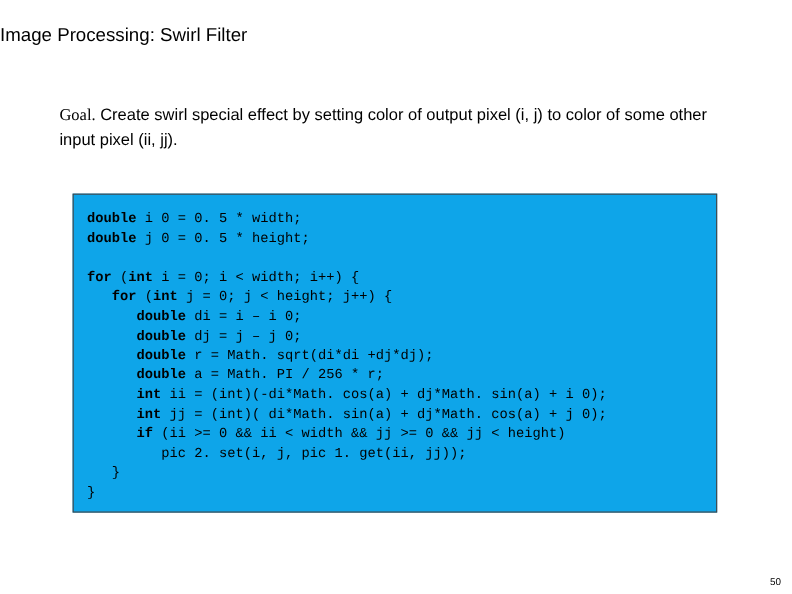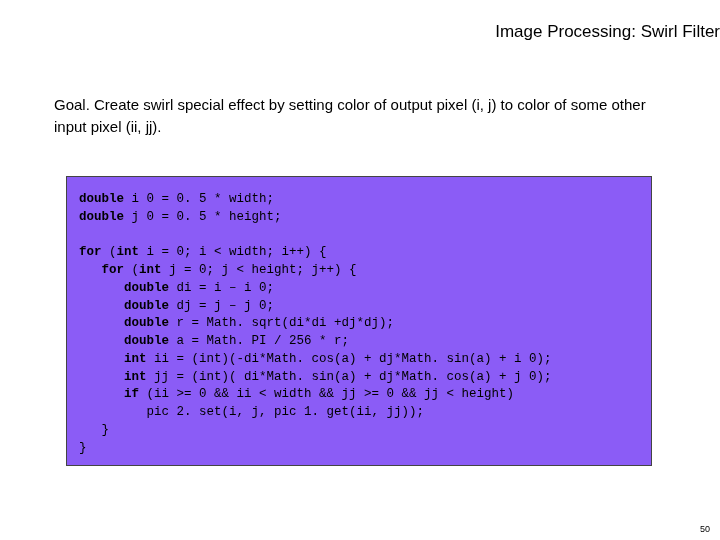--- a/index.html
+++ b/index.html
@@ -13,45 +13,45 @@
     color: #000;
     position: relative;
   }
   .slide {
     width: 720px;
     height: 540px;
     position: relative;
     box-sizing: border-box;
   }
   .title {
-    text-align: right;
+    text-align: left;
     padding-top: 22px;
     font-size: 17px;
     font-family: "Comic Sans MS", "Comic Sans", cursive, Verdana, sans-serif;
   }
   .goal {
     position: absolute;
     left: 54px;
     top: 94px;
     width: 616px;
     font-size: 15px;
     line-height: 1.45;
     font-family: "Comic Sans MS", "Comic Sans", cursive, Verdana, sans-serif;
   }
   .goal .label {
-    font-family: Liberation Sans, sans-serif;
+    font-family: Liberation Serif, serif;
     text-align: center;
   }
   .codebox {
     position: absolute;
     left: 66px;
     top: 176px;
     width: 586px;
     height: 290px;
-    background: #8b5cf6;
+    background: #0ea5e9;
     border: 1px solid #444;
     box-sizing: border-box;
     padding: 14px 12px 10px 12px;
   }
   pre.code {
     margin: 0;
     font-family: "Courier New", Courier, monospace;
     font-size: 12.5px;
     line-height: 1.42;
     white-space: pre;

